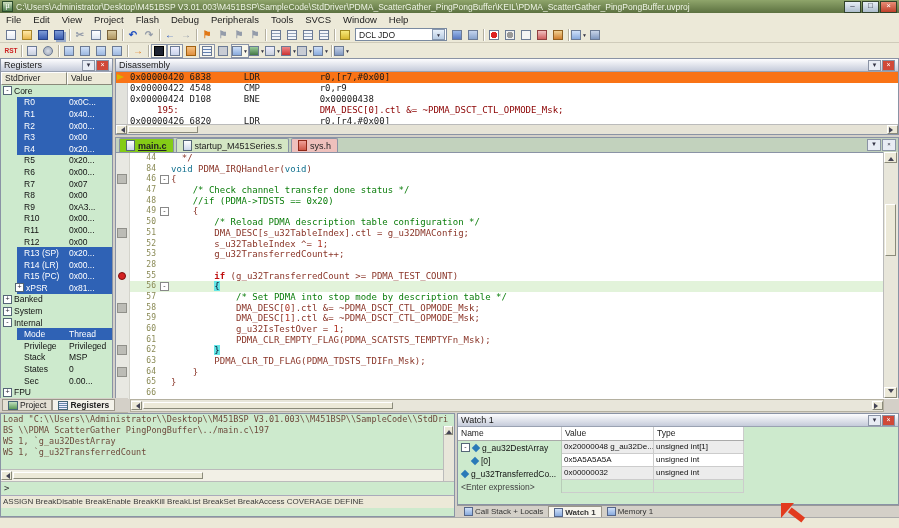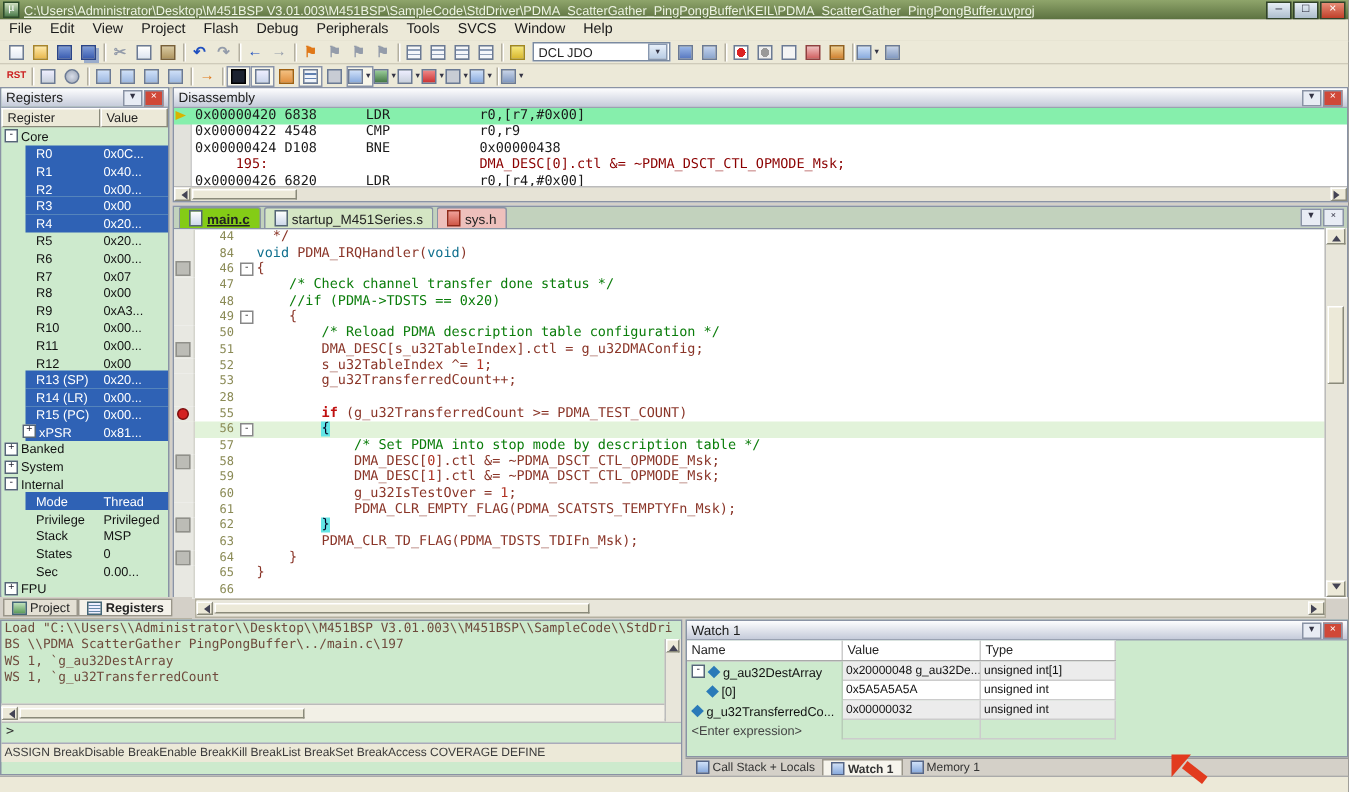--- a/index.html
+++ b/index.html
@@ -3,21 +3,21 @@
 <meta charset="utf-8">
 <style>
   html,body{margin:0;padding:0;background:#666;}
   .screen{position:relative;width:899px;height:528px;background:#d4d0c8;overflow:hidden;
           font-family:"Liberation Sans",sans-serif;-webkit-font-smoothing:none;}
   
   .titlebar{position:absolute;left:0;top:0;width:899px;height:13px;
     background:linear-gradient(#8fa56b,#5c7140);display:flex;align-items:center;padding:0 2px;box-sizing:border-box;}
   .app-icon{width:9px;height:9px;background:linear-gradient(#cfe0c0,#4a7a4a);border:1px solid #2c4c2c;
     color:#fff;font-size:7px;line-height:8px;text-align:center;flex:none;margin-right:3px;}
-  .title-text{color:#eef4e4;font-size:8.5px;white-space:nowrap;overflow:hidden;flex:1;text-decoration:underline;}
+  .title-text{color:#eef4e4;font-size:8.5px;white-space:nowrap;overflow:hidden;flex:1;}
   .win-btn{width:15px;height:10px;margin-left:1px;border:1px solid #31422a;background:linear-gradient(#e7eef6,#aebecd);
     font-size:8px;line-height:8px;text-align:center;color:#223;flex:none;}
   .win-btn.close{background:linear-gradient(#e78d77,#c0402a);color:#fff;}
   
   .menubar{position:absolute;left:0;top:13px;width:899px;height:14px;background:#ece9d8;border-bottom:1px solid #d8d4c4;
     display:flex;align-items:center;font-size:9.5px;color:#1a1a1a;}
   .menu-item{padding:0 6px;line-height:14px;}
   .toolbar{position:absolute;left:0;width:899px;height:16px;background:#ece9d8;display:flex;align-items:center;
     padding:0 3px;box-sizing:border-box;border-bottom:1px solid #cfcbba;}
   #tb1{top:27px;} #tb2{top:43px;border-bottom:1px solid #b8b4a4;}
@@ -84,21 +84,21 @@
     text-align:center;margin-right:2px;flex:none;}
   .exp-ph{width:9px;flex:none;}
   .reg-name{white-space:nowrap;}
   .reg-val{position:absolute;left:68px;white-space:nowrap;}
   
   #disassembly-panel{left:115px;top:58px;width:784px;height:77px;background:#fff;}
   #dis-body{position:relative;height:55px;background:#fff;overflow:hidden;}
   .dis-margin{position:absolute;left:0;top:0;width:11px;height:100%;background:#e2e2dc;border-right:1px solid #ccc;}
   .dis-line{position:relative;padding-left:14px;height:11px;line-height:11px;white-space:pre;
     font-family:"DejaVu Sans Mono",monospace;font-size:9px;color:#1a1a1a;}
-  .dis-line.cur{background:#86efac;}
+  .dis-line.cur{background:#f97316;}
   .dis-line.src .dis-text{color:#8b0000;}
   .dis-arrow{position:absolute;left:1px;top:2px;width:0;height:0;border:3px solid transparent;border-left:7px solid #d8b400;}
   .dis-hscroll{position:absolute;left:0;bottom:0;width:100%;height:9px;background:#e6e3d6;border-top:1px solid #bbb;
     display:flex;align-items:center;}
   
   .sb-btn{width:11px;height:9px;background:#ece9d8;border:1px solid;border-color:#fff #8a8a7a #8a8a7a #fff;
     display:flex;align-items:center;justify-content:center;box-sizing:border-box;flex:none;}
   .tri{width:0;height:0;}
   .tri-l{border:3px solid transparent;border-right:4px solid #445;}
   .tri-r{border:3px solid transparent;border-left:4px solid #445;}
@@ -372,21 +372,21 @@
   </div>
 
   <div class="panel" id="registers-panel">
     <div class="panel-title">
       <span>Registers</span>
       <span class="pt-spacer"></span>
       <span class="pt-btn">▾</span>
       <span class="pt-btn closebtn">×</span>
     </div>
     <div class="reg-head">
-      <span class="rh-reg">Register</span>
+      <span class="rh-reg">StdDriver</span>
       <span class="rh-val">Value</span>
     </div>
     <div id="reg-rows">
         <div class="reg-row">
           <span class="reg-ind" style="width: 2px;"></span>
           <span class="expander">-</span>
           <span class="reg-name">Core</span>
         </div>
         <div class="reg-row sel">
           <span class="reg-ind" style="width: 14px;"></span>

